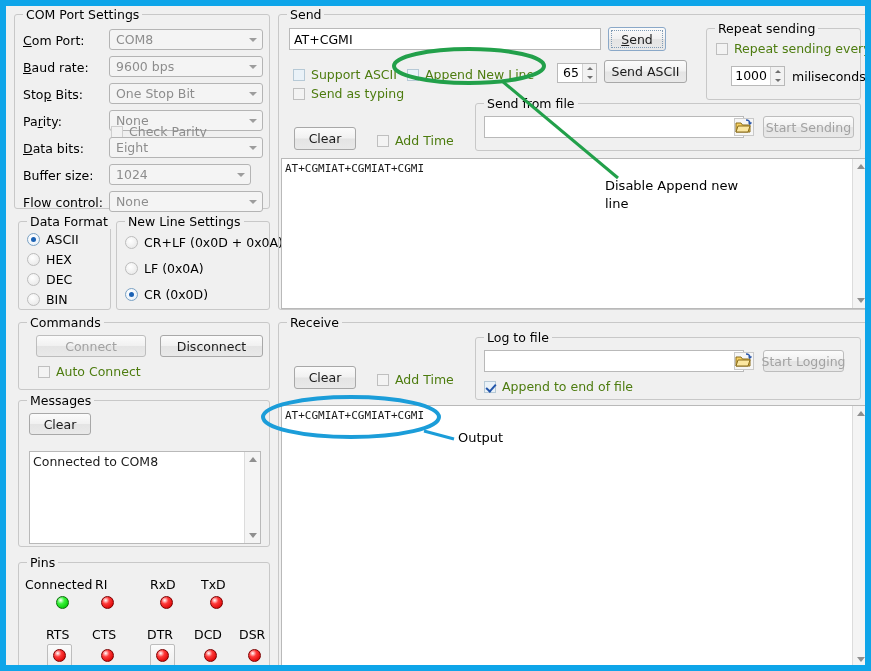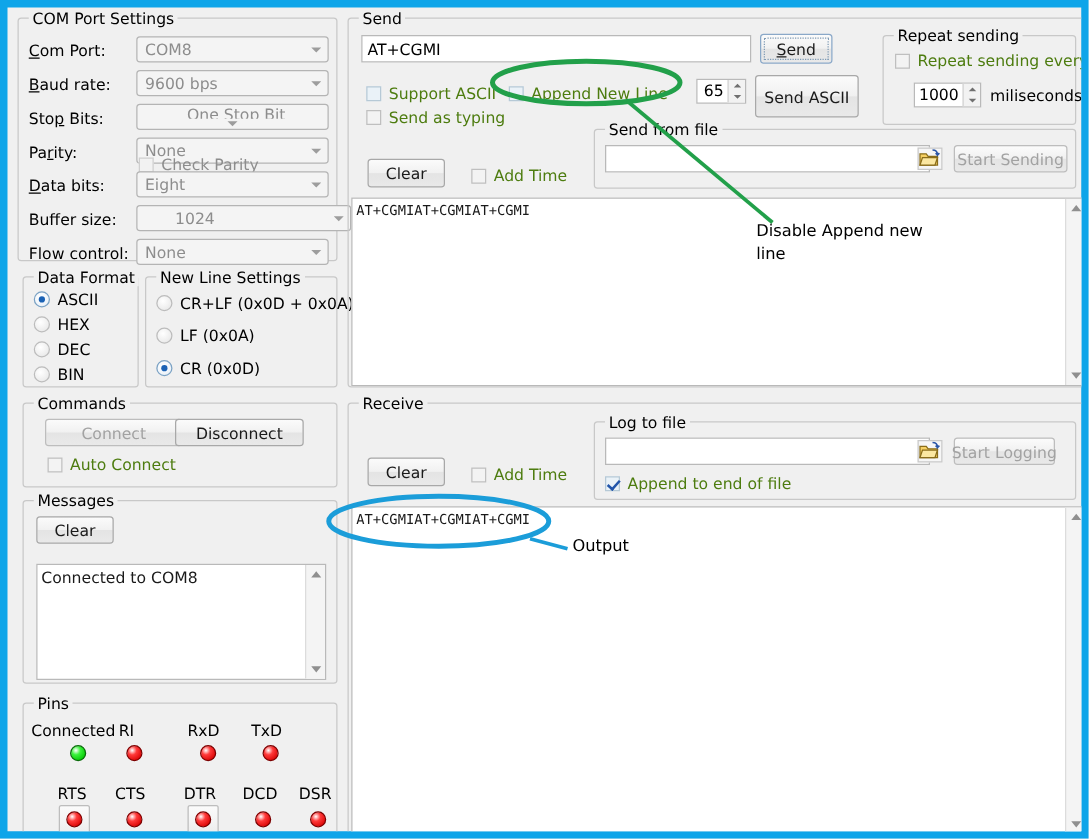--- a/index.html
+++ b/index.html
@@ -341,21 +341,21 @@
       <span class="carrow"><i></i></span>
     </div>
 
     <div class="lab" style="left:8px; top:45px;"><u>B</u>aud rate:</div>
     <div class="combo" style="left:94px; top:41px; width:154px;">
       <span class="ctext">9600 bps</span>
       <span class="carrow"><i></i></span>
     </div>
 
     <div class="lab" style="left:8px; top:72px;">Sto<u>p</u> Bits:</div>
-    <div class="combo" style="left:94px; top:68px; width:154px;flex-direction:column;">
+    <div class="combo" style="left:94px; top:68px; width:154px;">
       <span class="ctext">One Stop Bit</span>
       <span class="carrow"><i></i></span>
     </div>
 
     <div class="lab" style="left:8px; top:99px;">Pa<u>r</u>ity:</div>
     <div class="combo" style="left:94px; top:95px; width:154px;">
       <span class="ctext">None</span>
       <span class="carrow"><i></i></span>
     </div>
 
@@ -364,21 +364,21 @@
       <span class="cbl">Check Parity</span>
     </div>
 
     <div class="lab" style="left:8px; top:126px;"><u>D</u>ata bits:</div>
     <div class="combo" style="left:94px; top:122px; width:154px;">
       <span class="ctext">Eight</span>
       <span class="carrow"><i></i></span>
     </div>
 
     <div class="lab" style="left:8px; top:153px;">Buffer size:</div>
-    <div class="combo" style="left:94px; top:149px; width:172px;padding-left:24px;">
+    <div class="combo" style="left:94px; top:149px; width:142px;">
       <span class="ctext">1024</span>
       <span class="carrow"><i></i></span>
     </div>
 
     <div class="lab" style="left:8px; top:180px;">Flow control:</div>
     <div class="combo" style="left:94px; top:176px; width:154px;">
       <span class="ctext">None</span>
       <span class="carrow"><i></i></span>
     </div>
   </div>
@@ -417,21 +417,21 @@
       <span class="rad"></span>
       <span>CR (0x0D)</span>
     </div>
   </div>
 
   <div class="group" style="left:12px; top:316px; width:252px; height:68px;">
     <span class="gtitle">Commands</span>
     <div class="btn disabled" style="left:17px; top:12px; width:110px; height:22px;">
       <span>Connect</span>
     </div>
-    <div class="btn" style="left:121px; top:12px; width:103px; height:22px;">
+    <div class="btn" style="left:141px; top:12px; width:103px; height:22px;">
       <span>Disconnect</span>
     </div>
     <div class="cb gray" style="left:19px; top:41px;">
       <span class="box"></span>
       <span class="cbl">Auto Connect</span>
     </div>
   </div>
 
   <div class="group" style="left:12px; top:394px; width:252px; height:147px;">
     <span class="gtitle">Messages</span>
@@ -516,21 +516,21 @@
       <span class="sbtns">
         <span class="up">
             <i></i>
           </span>
         <span class="dn">
             <i></i>
           </span>
       </span>
     </div>
 
-    <div class="btn" style="left:325px; top:45px; width:83px; height:34px;">
+    <div class="btn" style="left:325px; top:45px; width:83px; height:23px;">
       <span>Send ASCII</span>
     </div>
 
     <div class="btn" style="left:15px; top:112px; width:62px; height:23px;">
       <span>Clear</span>
     </div>
 
     <div class="cb gray" style="left:98px; top:118px;">
       <span class="box"></span>
       <span class="cbl">Add Time</span>

